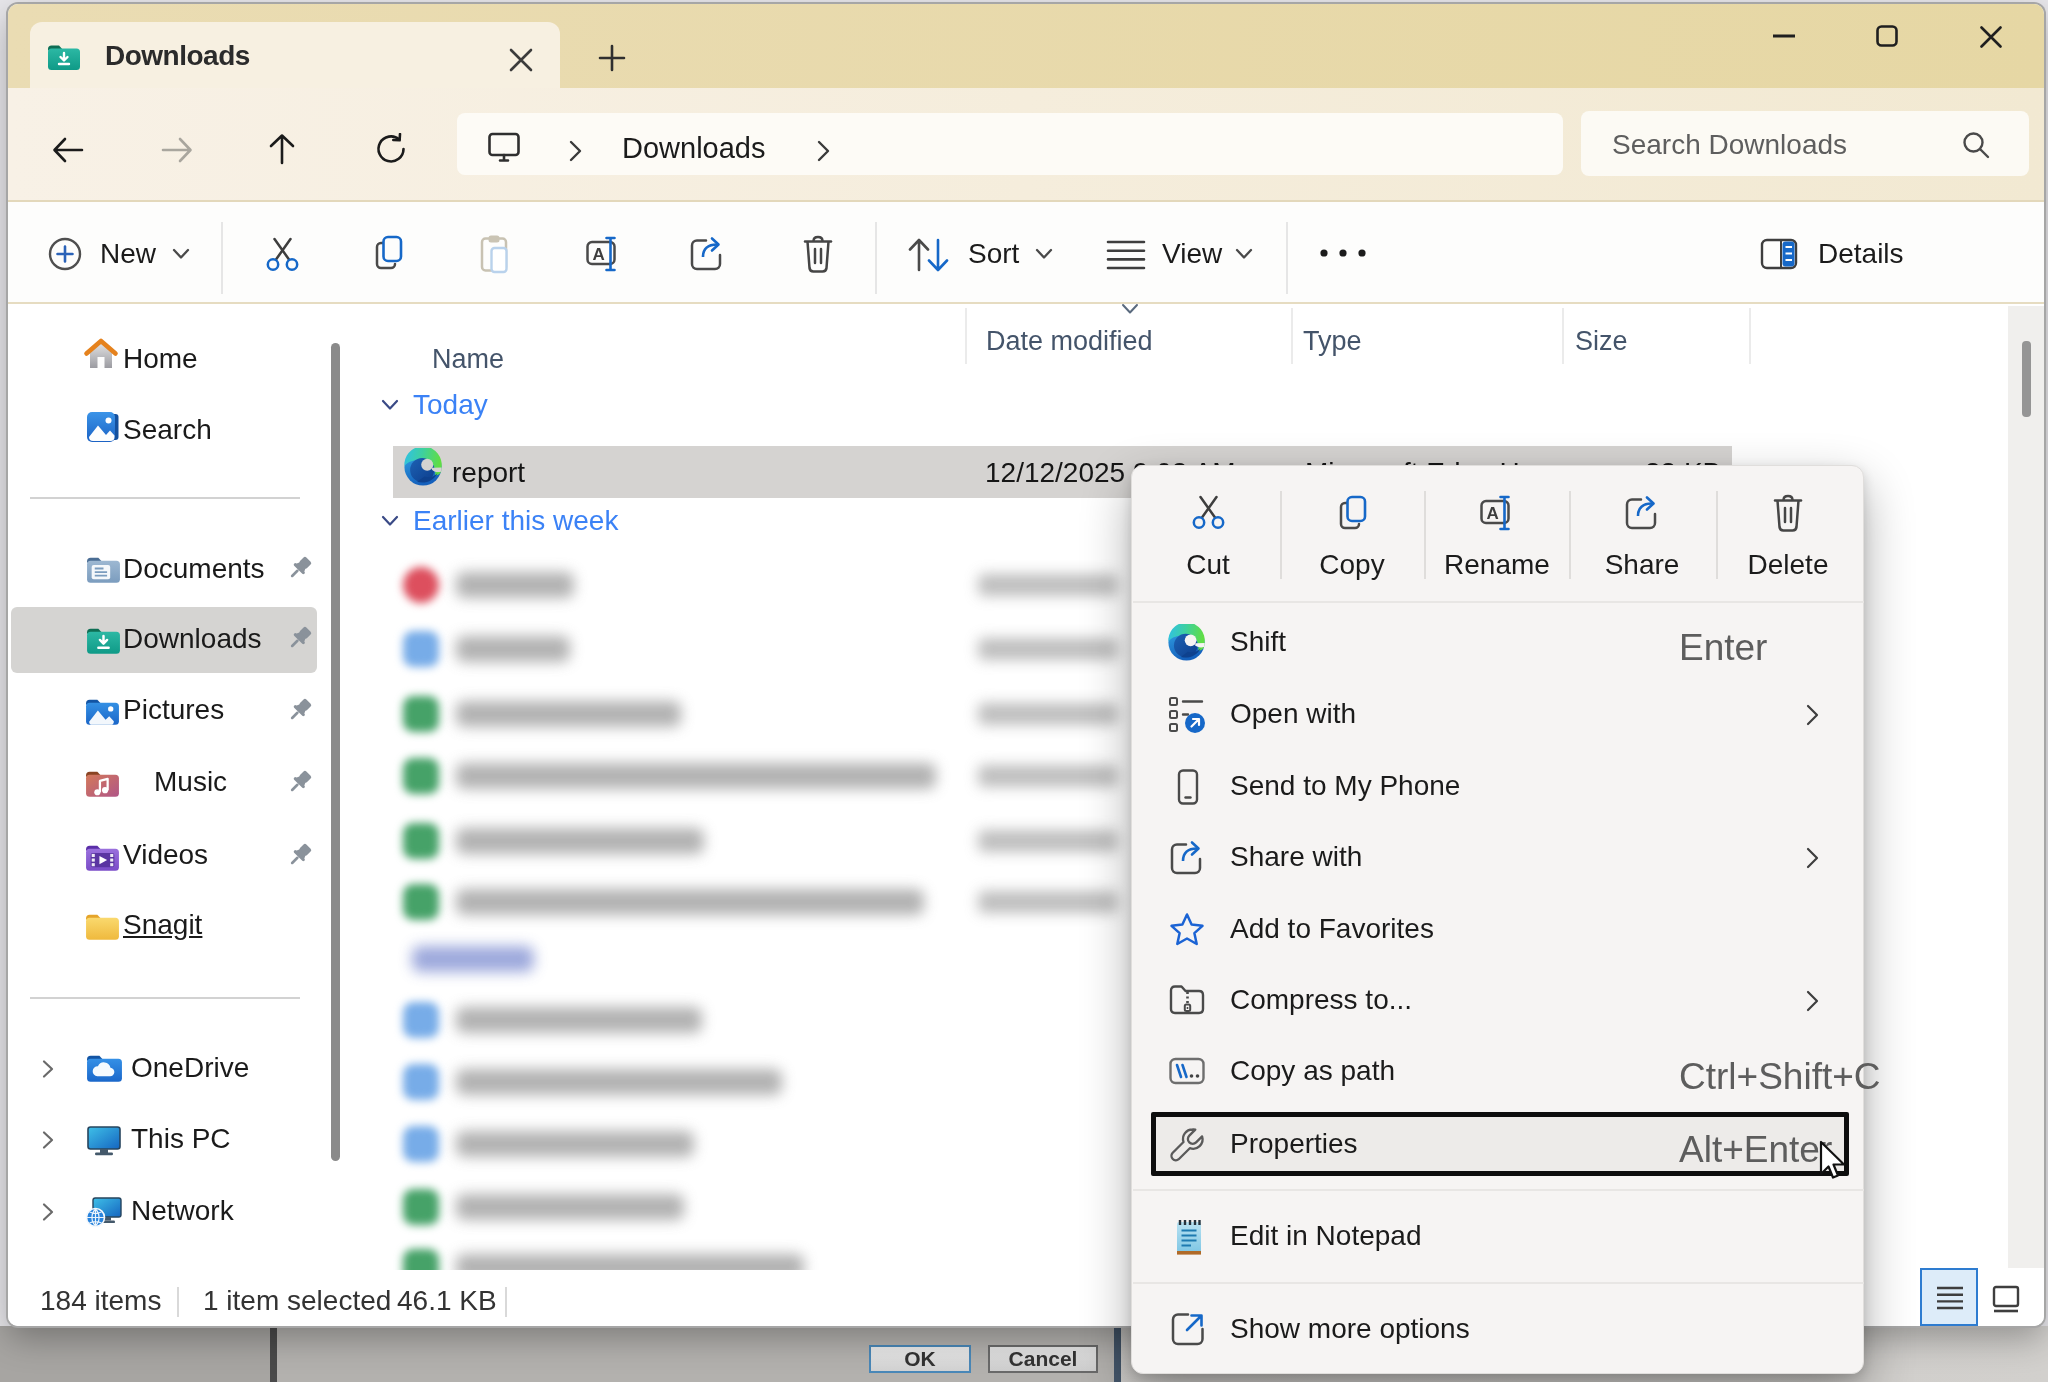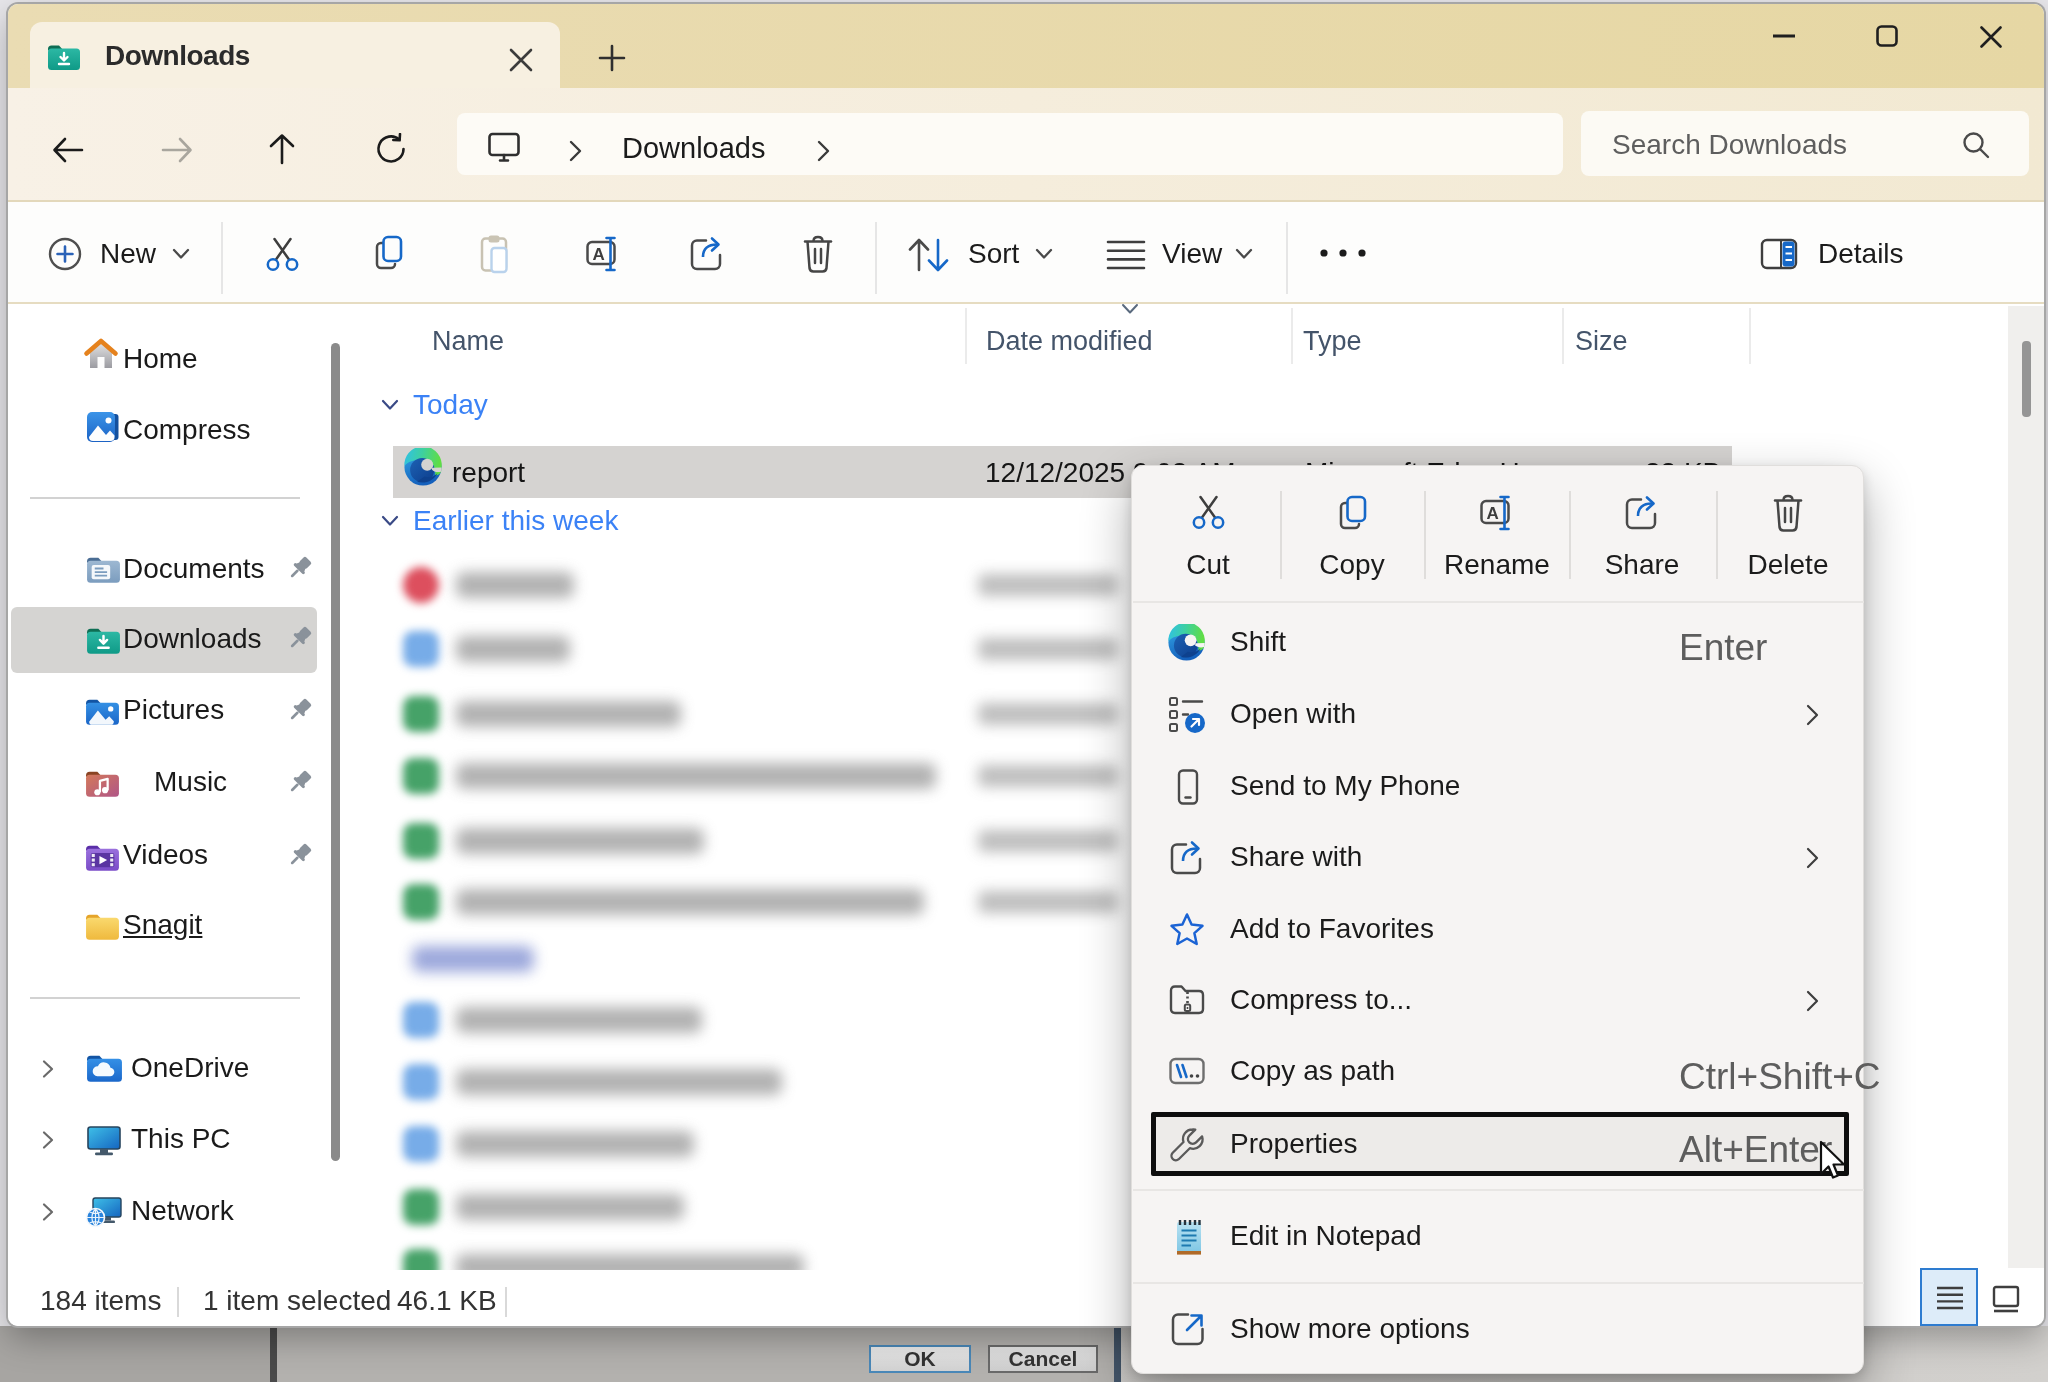--- a/index.html
+++ b/index.html
@@ -224,21 +224,21 @@
         <linearGradient id="galg" x1="0" y1="0" x2="0" y2="1">
         <stop offset="0" stop-color="#3b94e8"></stop>
           <stop offset="1" stop-color="#1b62c4"></stop>
         </linearGradient>
       </defs>
       <path d="M29 6 h2.5 a3 3 0 0 1 3 3 v20 a3 3 0 0 1 -3 3 H29 Z" fill="#14509e"></path>
       <rect x="3" y="4" width="28" height="30" rx="5" fill="url(#galg)"></rect>
       <circle cx="24.5" cy="12.5" r="3" fill="#fff"></circle>
       <path d="M5 29 L14 17.5 L22 27 L26 22.5 L30.5 27.5 V29 a4 4 0 0 1 -4 4 H9 a4 4 0 0 1 -4 -4 Z" fill="#fdfdfd"></path>
     </svg>
-    <div class="abs side-item" style="left:115px; top:410px;">Compress</div>
+    <div class="abs side-item" style="left:115px; top:410px;">Search</div>
 
     <div class="abs sideline" style="top:493px;"></div>
 
     <svg class="abs" style="left:77px; top:550px;" width="37" height="31" viewBox="0 0 36 30">
       <defs>
         <linearGradient id="docg" x1="0" y1="0" x2="0" y2="1">
         <stop offset="0" stop-color="#9db8d2"></stop>
           <stop offset="1" stop-color="#7b9cbe"></stop>
         </linearGradient>
       </defs>
@@ -399,21 +399,21 @@
       <rect x="8" y="3" width="28" height="19" rx="2.2" fill="url(#scrg)" stroke="#27455e" stroke-width="1.4"></rect>
       <path d="M19 22 h7 v3.5 h-7 Z" fill="#44596b"></path>
       <rect x="15" y="25.5" width="15" height="2.6" rx="1.2" fill="#44596b"></rect>
       <circle cx="10.5" cy="22.5" r="9" fill="#2a84dc" stroke="#f5f9fd" stroke-width="1.6"></circle>
       <path d="M2 22.5 H19 M10.5 14 V31 M4.5 17 a14 14 0 0 0 12 0 M4.5 28 a14 14 0 0 1 12 0 M10.5 14 a12 12 0 0 1 0 17 M10.5 14 a12 12 0 0 0 0 17" stroke="#eaf3fb" stroke-width="1.2" fill="none"></path>
     </svg>
     <div class="abs side-item" style="left:123px; top:1191px;">Network</div>
 
     <div class="abs" style="left:323px; top:339px; width:9px; height:818px; background:#8a8a8a; border-radius:5px;"></div>
 
-    <div class="abs hdr" style="left:424px; top:322px;">Name</div>
+    <div class="abs hdr" style="left:424px; top:340px;">Name</div>
     <div class="abs hdr" style="left:978px; top:322px;">Date modified</div>
     <div class="abs hdr" style="left:1295px; top:322px;">Type</div>
     <div class="abs hdr" style="left:1567px; top:322px;">Size</div>
     <svg class="abs" style="left:1113px; top:299px;" width="18" height="12" viewBox="0 0 18 12">
       <path d="M2 2 L9 9.5 L16 2" stroke="#5a6a7e" stroke-width="2" fill="none" stroke-linecap="round" stroke-linejoin="round"></path>
     </svg>
     <div class="abs hdrline" style="left:957px; top:304px;"></div>
     <div class="abs hdrline" style="left:1283px; top:304px;"></div>
     <div class="abs hdrline" style="left:1554px; top:304px;"></div>
     <div class="abs hdrline" style="left:1741px; top:304px;"></div>

